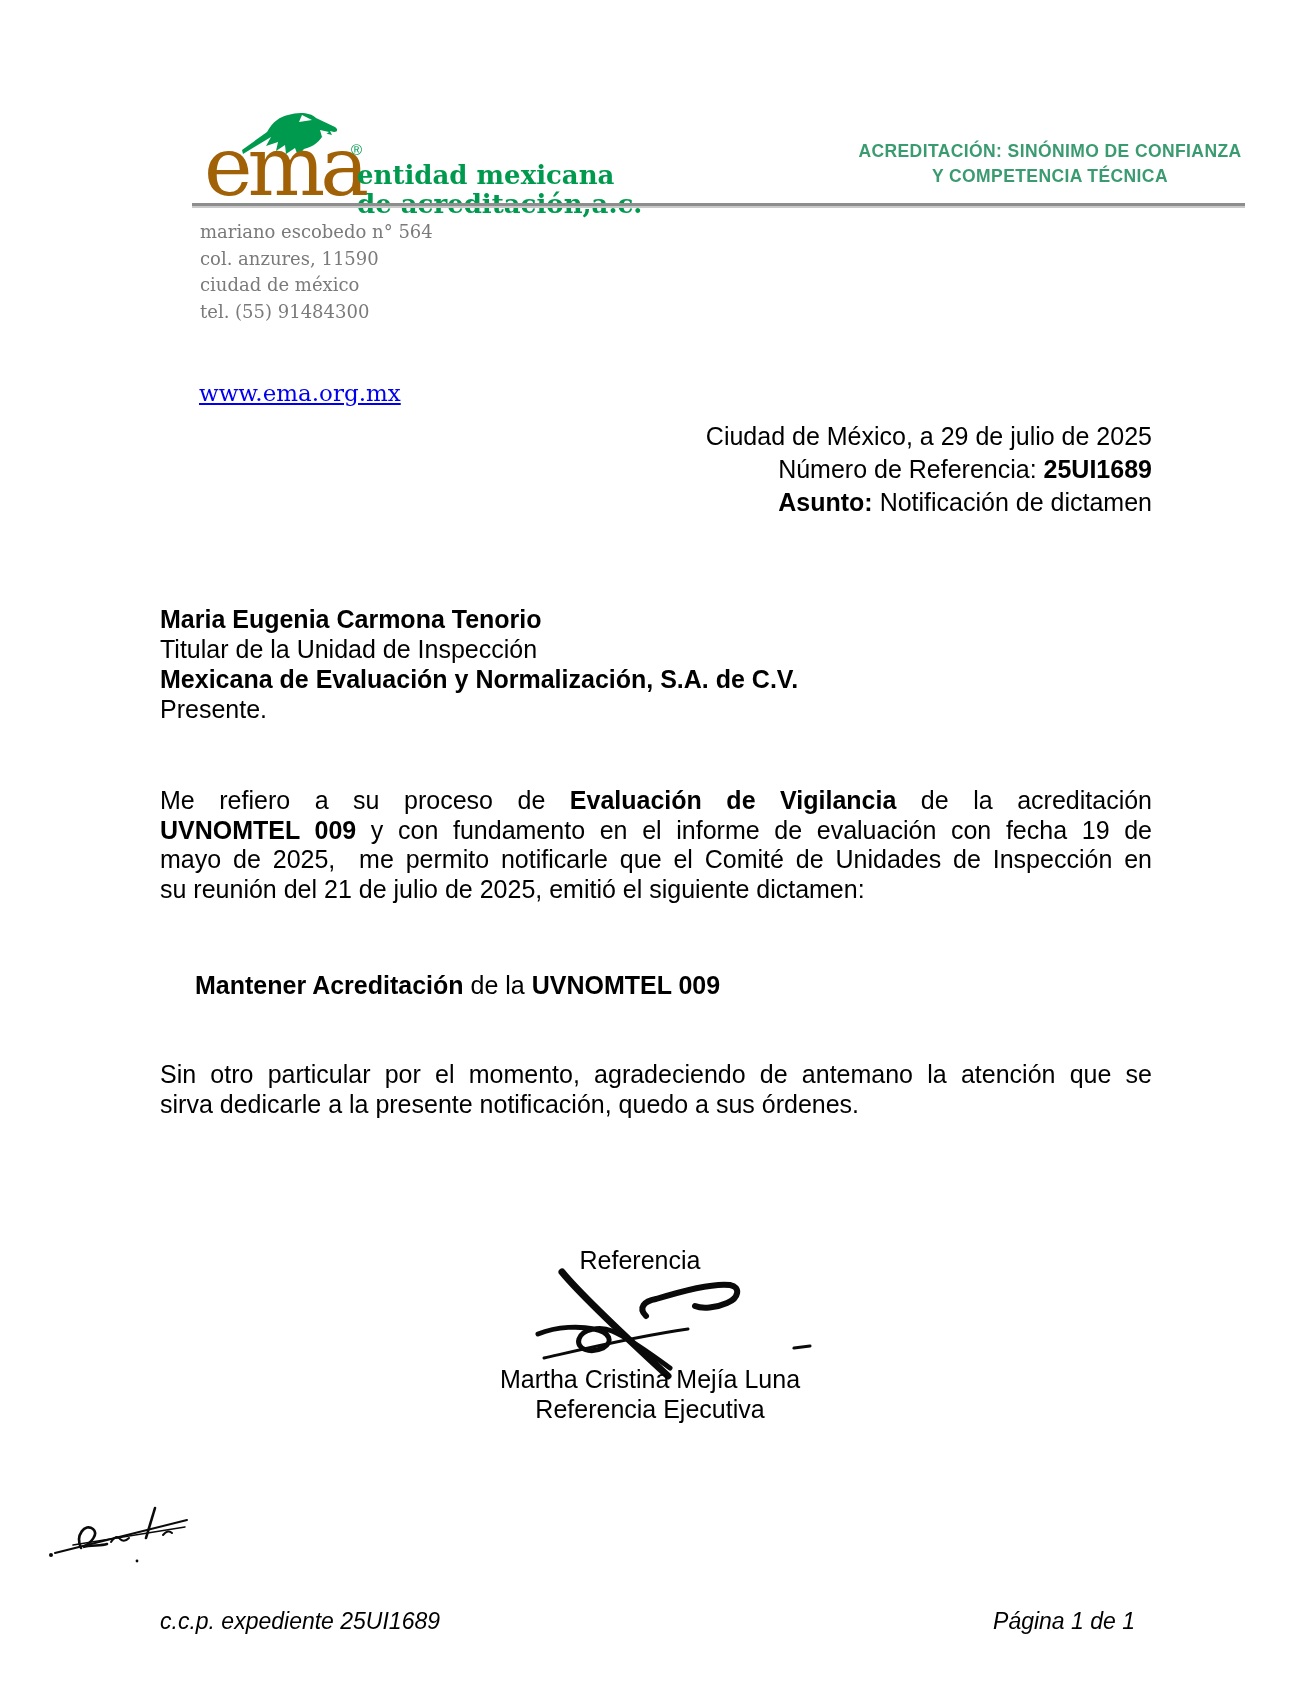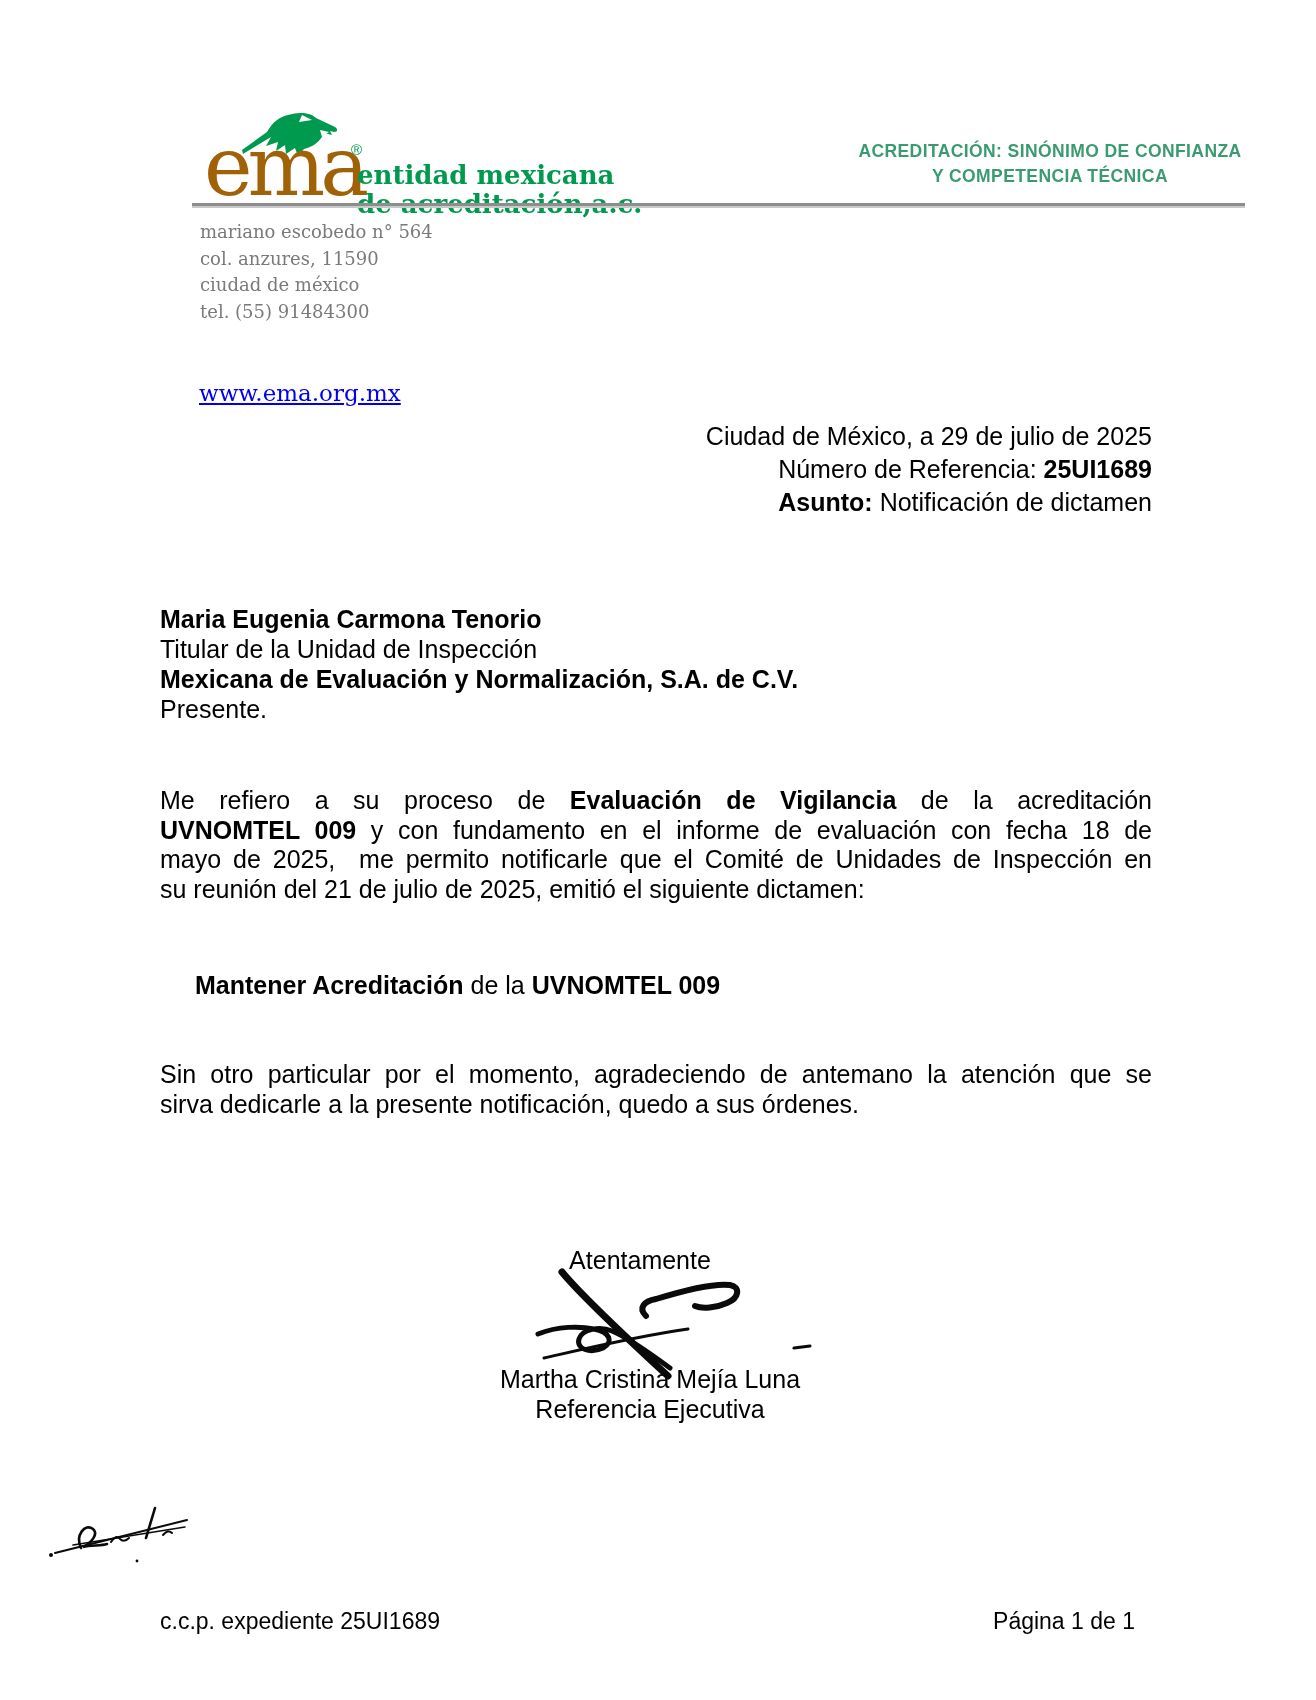--- a/index.html
+++ b/index.html
@@ -43,21 +43,21 @@
   .jline{text-align:justify;text-align-last:justify;}
   .lline{text-align:left;}
   .dictamen{left:195px;top:971px;font-size:25px;}
   b{font-weight:bold;}
   
   .closing{left:390px;width:500px;top:1246px;text-align:center;font-size:25px;}
   .sigsvg{left:518px;top:1268px;width:300px;height:112px;}
   .signer{left:395px;width:510px;top:1364px;text-align:center;font-size:25px;line-height:30px;}
   .initials{left:45px;top:1493px;width:160px;height:80px;}
   
-  .footer{left:160px;top:1608px;width:975px;display:flex;justify-content:space-between;font-size:23px;}
+  .footer{left:160px;top:1608px;width:975px;display:flex;justify-content:space-between;font-size:23px;font-style:italic;}
 </style>
 </head>
 <body>
 
 <div id="page">
 
   <svg class="abs eagle" viewBox="0 0 100 46" xmlns="http://www.w3.org/2000/svg">
     <path fill="#009A4E" d="M48,4 C58,1 70,1 76,7 L95,16 C98,18 98,21 94,21 L90,20 L92,24 L84,22 C81,30 73,36 64,38 L58,45 L55,37 L46,43 L45,34 L36,40 L38,31 L26,35 L31,26 L3,43 L2,39 L27,21 C33,10 40,6 48,4 Z"></path>
     <path fill="#ffffff" d="M62,4 L72,9 L59,11 Z"></path>
     <path fill="#ffffff" d="M80,19 L89,21 L82,26 Z"></path>
@@ -90,35 +90,35 @@
 
   <div class="abs recipient">
     <div><b>Maria Eugenia Carmona Tenorio</b></div>
     <div>Titular de la Unidad de Inspección</div>
     <div><b>Mexicana de Evaluación y Normalización, S.A. de C.V.</b></div>
     <div>Presente.</div>
   </div>
 
   <div class="abs para p1">
     <div class="jline"><span>Me refiero a su proceso de </span><b>Evaluación de Vigilancia</b><span> de la acreditación</span></div>
-    <div class="jline"><b>UVNOMTEL 009</b><span> y con fundamento en el informe de evaluación con fecha 18 de</span></div>
+    <div class="jline"><b>UVNOMTEL 009</b><span> y con fundamento en el informe de evaluación con fecha 19 de</span></div>
     <div class="jline"><span>mayo de 2025,&nbsp; me permito notificarle que el Comité de Unidades de Inspección en</span></div>
     <div class="lline"><span>su reunión del 21 de julio de 2025, emitió el siguiente dictamen:</span></div>
   </div>
 
   <div class="abs dictamen">
     <b>Mantener Acreditación</b><span> de la </span><b>UVNOMTEL 009</b>
   </div>
 
   <div class="abs para p2">
     <div class="jline"><span>Sin otro particular por el momento, agradeciendo de antemano la atención que se</span></div>
     <div class="lline"><span>sirva dedicarle a la presente notificación, quedo a sus órdenes.</span></div>
   </div>
 
-  <div class="abs closing">Atentamente</div>
+  <div class="abs closing">Referencia</div>
 
   <svg class="abs sigsvg" viewBox="0 0 300 112" xmlns="http://www.w3.org/2000/svg">
     <g stroke="#0a0a0a" fill="none" stroke-linecap="round">
       <path stroke-width="7" d="M44,4 C62,26 100,62 150,108"></path>
       <path stroke-width="5" d="M20,66 C40,58 62,58 76,61 C92,64 96,74 85,80 C72,86 58,81 61,71 C64,61 82,58 94,63 C115,72 135,88 152,100"></path>
       <path stroke-width="3" d="M26,90 C70,80 120,68 170,61"></path>
       <path stroke-width="6" d="M128,48 C120,40 126,33 138,31 C164,23 196,15 212,17 C223,19 221,30 209,35 C198,40 184,41 177,38"></path>
       <path stroke-width="3" d="M276,80 L292,78"></path>
     </g>
   </svg>

